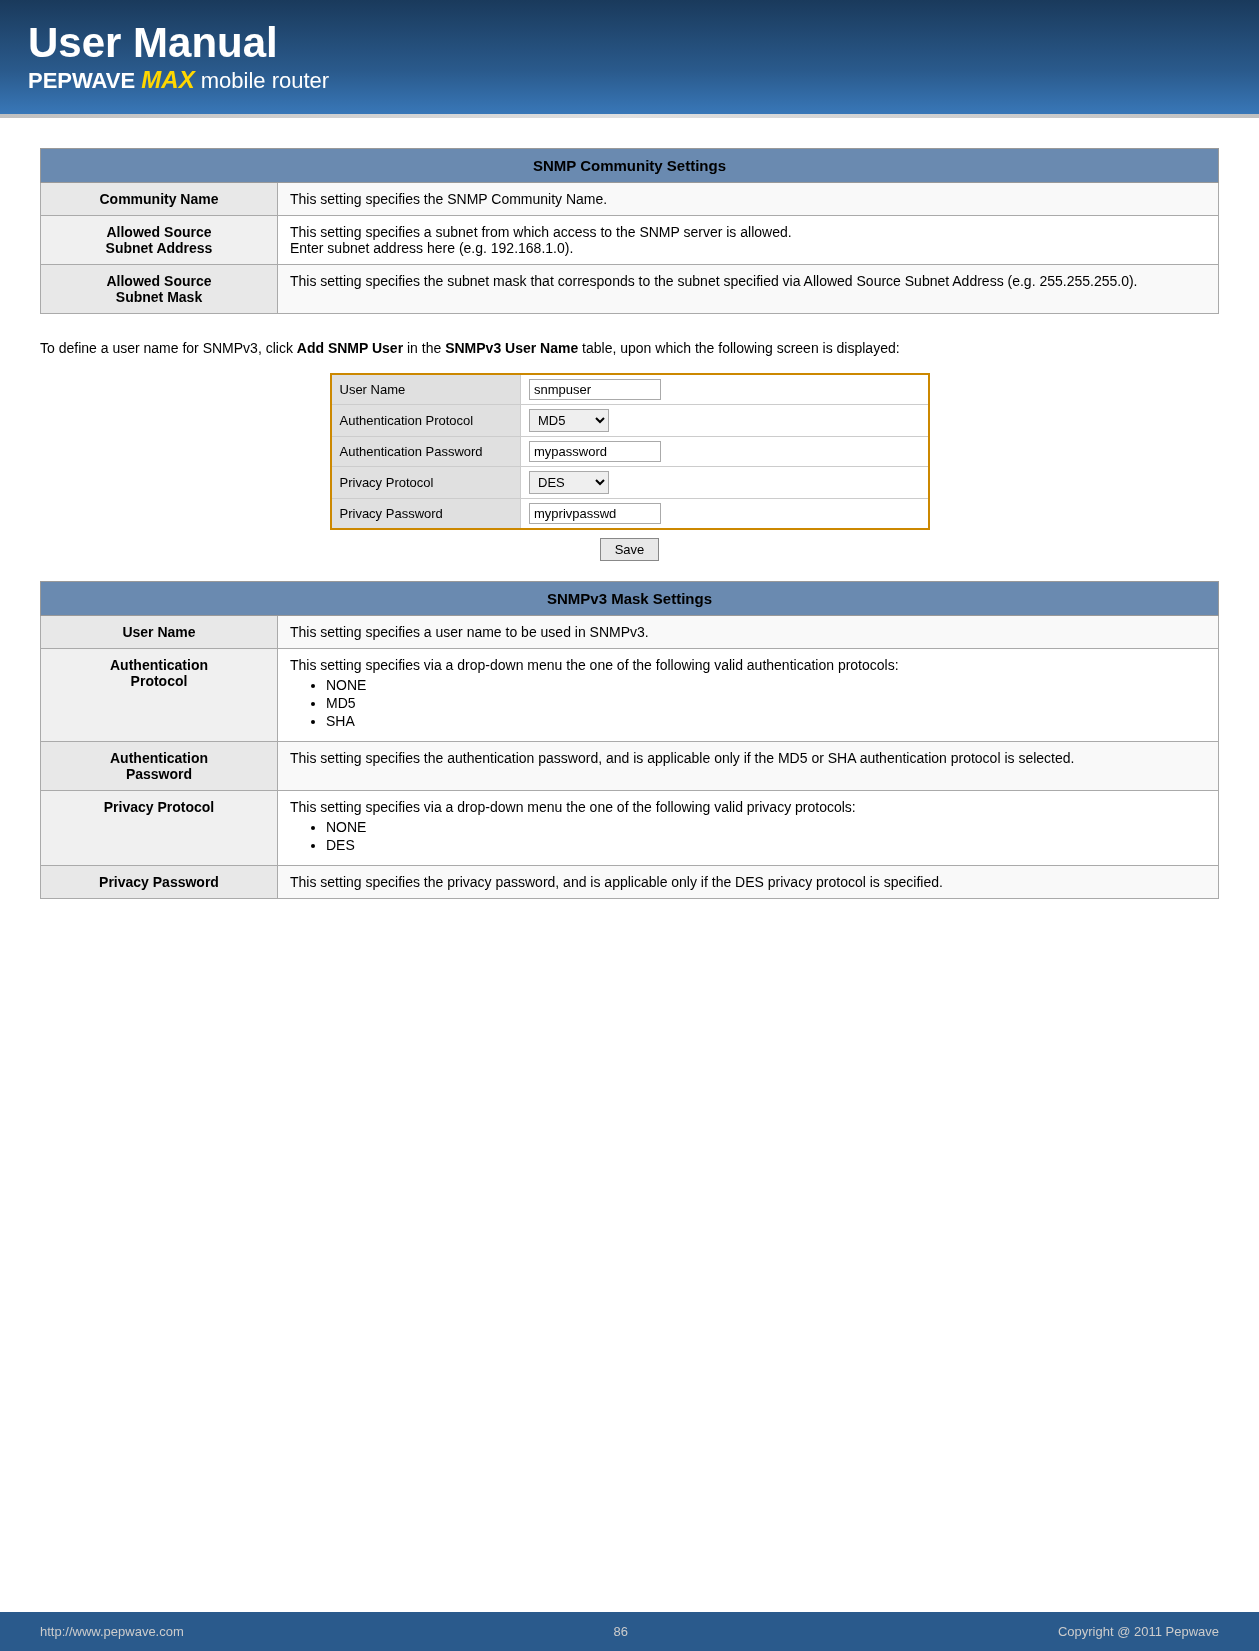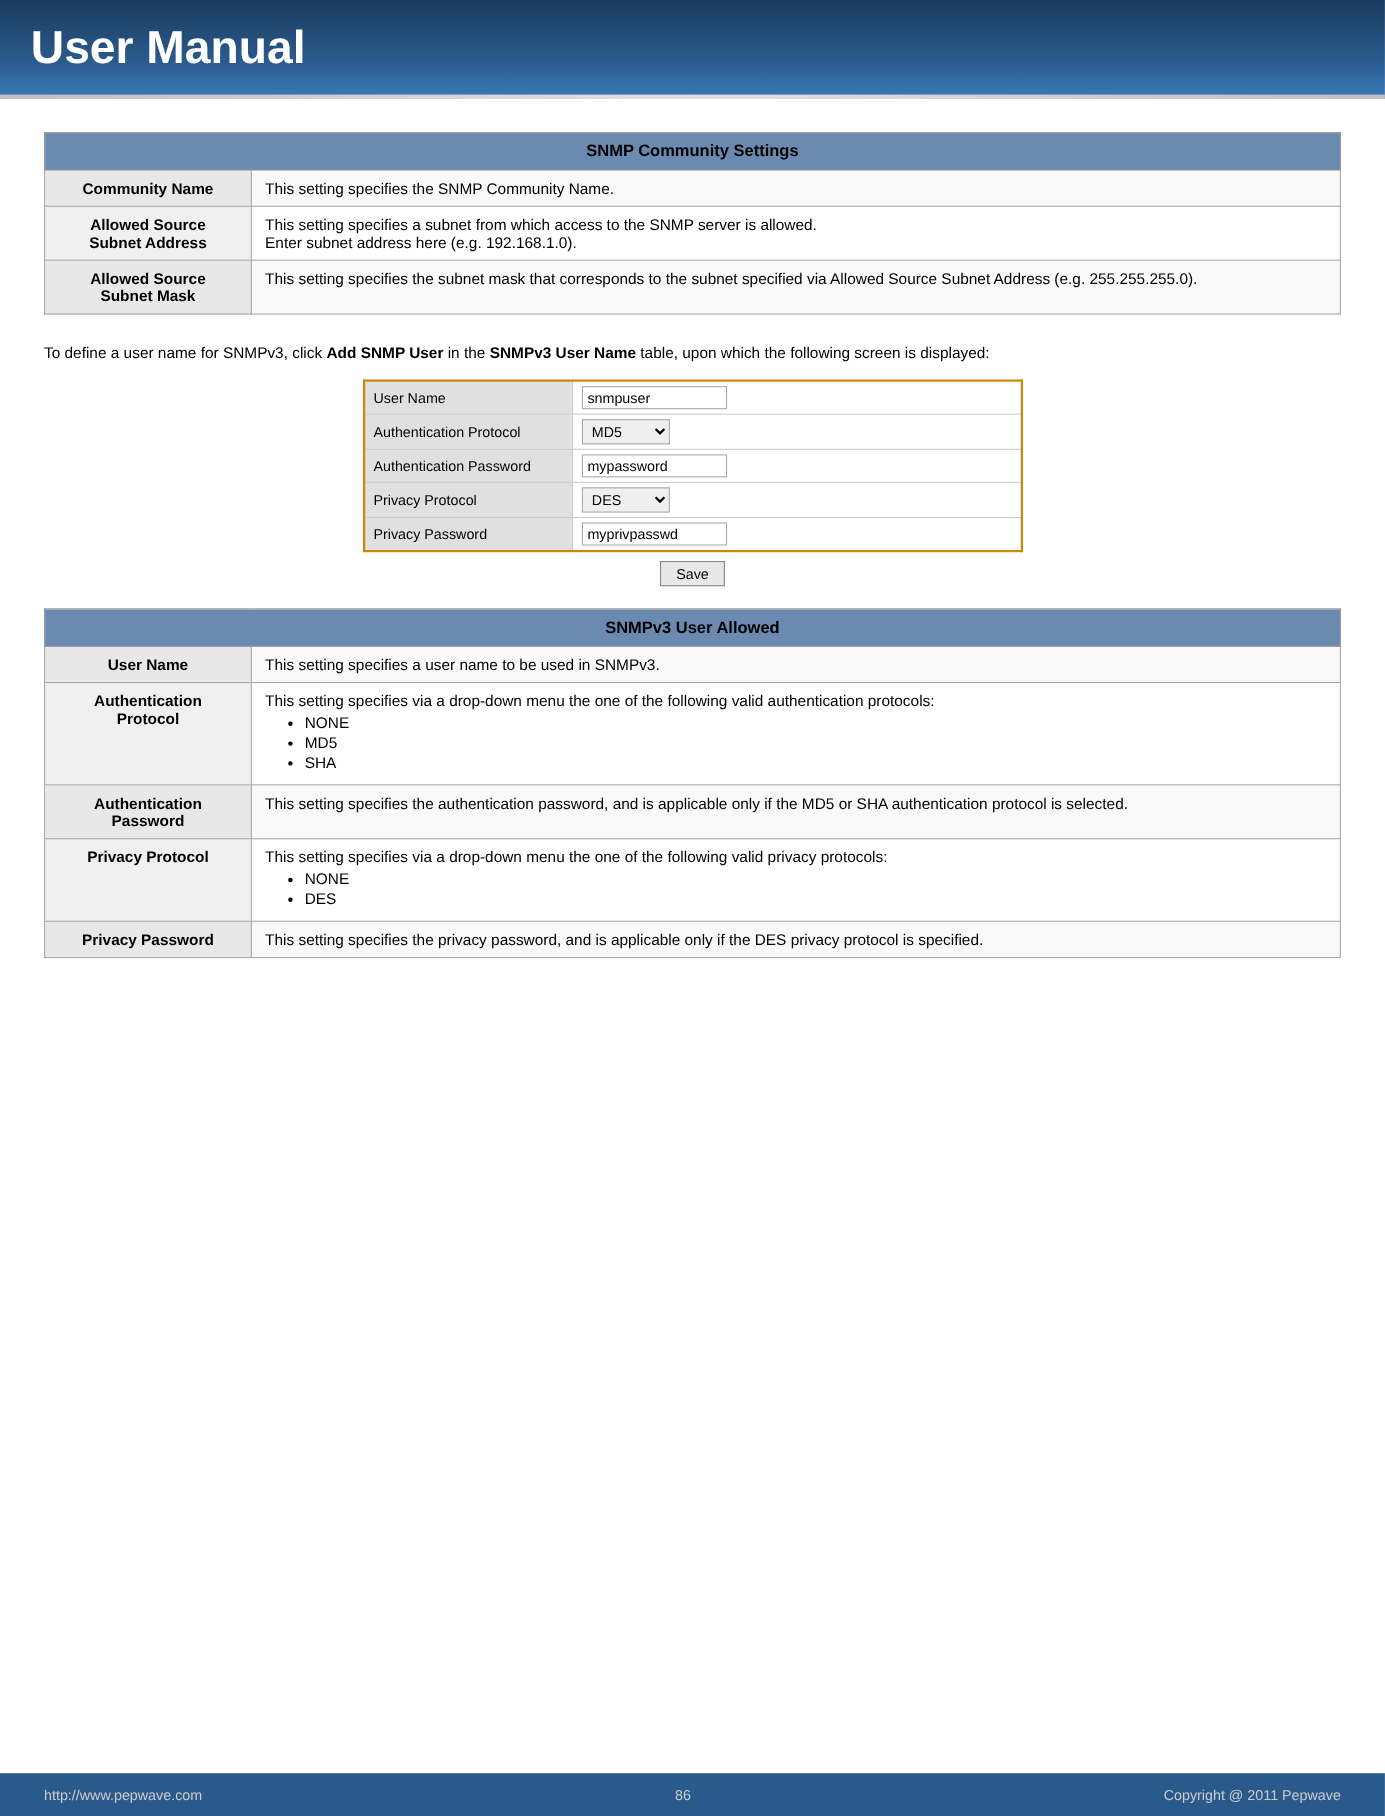--- a/index.html
+++ b/index.html
@@ -76,21 +76,21 @@
     }
     .settings-table td {
       padding: 8px 12px;
       border: 1px solid #aaa;
       vertical-align: top;
       margin-top: 44px;
     }
     .settings-table .label-cell {
       font-weight: bold;
       text-align: center;
-      width: 188px;
+      width: 237px;
       background: #f0f0f0;
     }
     .settings-table .desc-cell {
       background: #fff;
     }
     .settings-table tr:nth-child(even) .label-cell {
       background: #e8e8e8;
     }
     .settings-table tr:nth-child(even) .desc-cell {
       background: #f9f9f9;
@@ -182,20 +182,25 @@
     }
     .footer-center {
       color: #ccc;
     }
   </style>
 </head>
 <body>
 
 <div class="header">
   <div class="header-title">User Manual</div>
+  <div class="header-subtitle">
+    <span class="pepwave">PEPWAVE</span>
+    <span class="max">MAX</span>
+    <span> mobile router</span>
+  </div>
   <div class="header-line"></div>
 </div>
 
 <div class="content">
 
   <table class="settings-table">
     <tbody>
         <tr>
       <td colspan="2" class="table-header">SNMP Community Settings</td>
     </tr>
@@ -266,21 +271,21 @@
     </tbody>
       </table>
     <div class="save-btn-container">
       <button class="save-btn">Save</button>
     </div>
   </div>
 
   <table class="settings-table">
     <tbody>
         <tr>
-      <td colspan="2" class="table-header">SNMPv3 User Allowed</td>
+      <td colspan="2" class="table-header">SNMPv3 Mask Settings</td>
     </tr>
     <tr>
       <td class="label-cell"><strong>User Name</strong></td>
       <td class="desc-cell">This setting specifies a user name to be used in SNMPv3.</td>
     </tr>
     <tr>
       <td class="label-cell"><strong>Authentication<br>Protocol</strong></td>
       <td class="desc-cell">
         This setting specifies via a drop-down menu the one of the following valid authentication protocols:
         <ul class="bullet-list">

